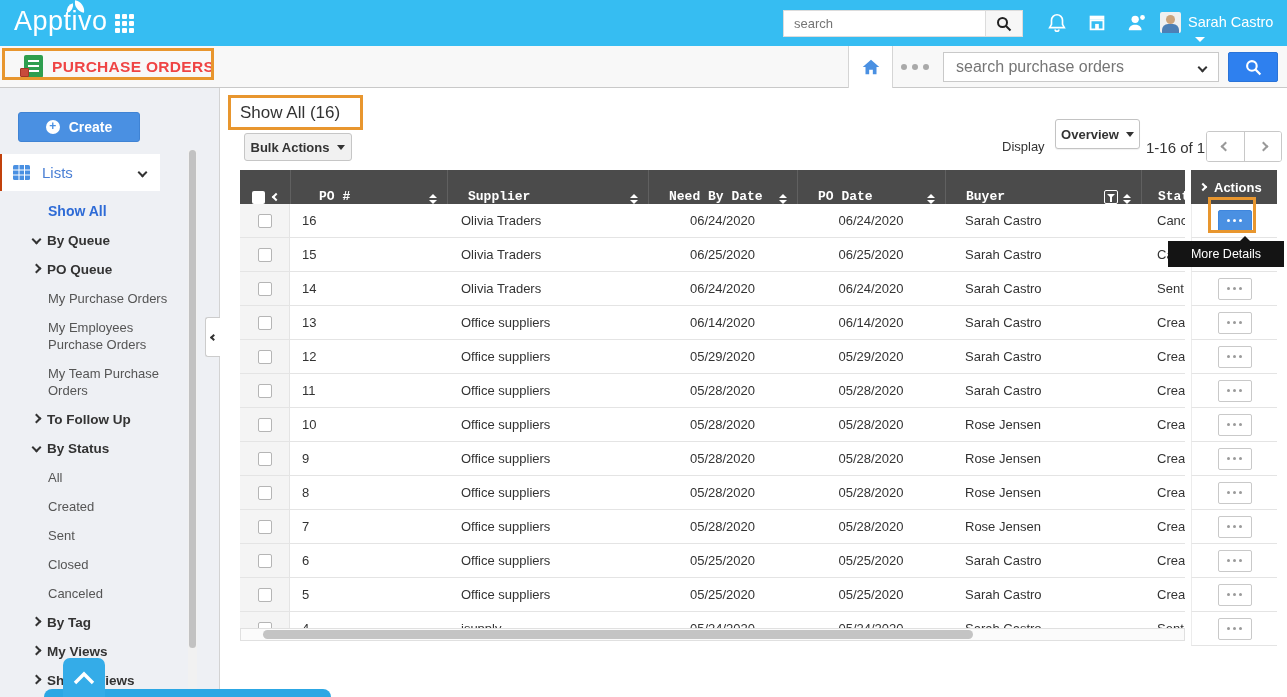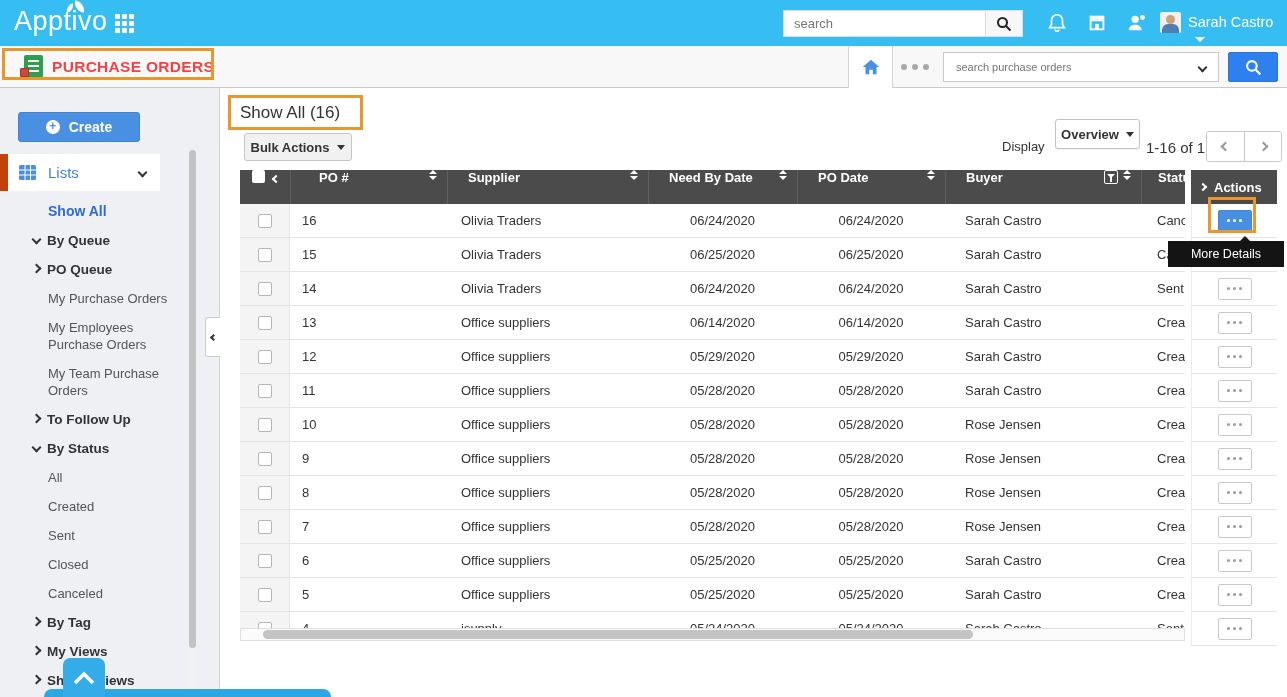--- a/index.html
+++ b/index.html
@@ -29,32 +29,32 @@
   .apptitle { position:absolute; left:24px; top:9px; display:flex; align-items:center; gap:9px; }
   .doc-ic { position:relative; width:19px; height:23px; background:#2e9e4f; border-radius:2px; }
   .doc-ic i { position:absolute; left:4px; width:11px; height:2px; background:#fff; }
   .doc-ic i:nth-child(1){top:5px;} .doc-ic i:nth-child(2){top:10px;} .doc-ic i:nth-child(3){top:15px;}
   .doc-ic b { position:absolute; left:-4px; top:13px; width:9px; height:9px; background:#c84b3b; border:1px solid #a53527; border-radius:1px; }
   .apptitle .txt { color:#ef4444; font-size:15.5px; font-weight:bold; letter-spacing:.3px; }
   .hometab { position:absolute; left:848px; top:0; width:45px; height:42px; background:#fff; border-left:1px solid #d5d5d5; border-right:1px solid #d5d5d5; display:flex; align-items:center; justify-content:center; cursor:pointer; }
   .appdots { position:absolute; left:901px; top:18px; display:flex; gap:5px; }
   .appdots i { width:6px; height:6px; border-radius:50%; background:#a9a9a9; }
   .posearch { position:absolute; left:943px; top:6px; width:276px; height:30px; border:1px solid #c9c9c9; background:#fff; display:flex; align-items:center; }
-  .posearch input { flex:1; border:none; outline:none; height:100%; padding:0 12px; font-size:11px; color:#555; font-family:inherit; }
+  .posearch input { flex:1; border:none; outline:none; height:100%; padding:0 12px; font-size:16px; color:#555; font-family:inherit; }
   .posearch .dd { width:32px; height:100%; display:flex; align-items:center; justify-content:center; cursor:pointer; }
   .chev { display:inline-block; width:7px; height:7px; border-right:2px solid #333; border-bottom:2px solid #333; transform:rotate(-45deg); }
   .chev.down { transform:rotate(45deg); }
   .chev.left { transform:rotate(135deg); }
   .posearch-btn { position:absolute; left:1228px; top:6px; width:50px; height:30px; background:#2e80ef; border:1px solid #2a73d8; border-radius:2px; display:flex; align-items:center; justify-content:center; cursor:pointer; }
 
   
   .sidebar { position:absolute; left:0; top:88px; width:220px; height:609px; background:#eef0f4; border-right:1px solid #d3d3d3; }
   .create-btn { position:absolute; left:18px; top:24px; width:122px; height:30px; background:#4a90e2; border:1px solid #3f83d4; border-radius:3px; color:#fff; font-weight:bold; font-size:14px; display:flex; align-items:center; justify-content:center; gap:9px; cursor:pointer; }
   .plus-circ { width:14px; height:14px; border-radius:50%; background:#fff; color:#4a90e2; font-size:12px; line-height:13px; text-align:center; font-weight:bold; }
-  .lists-row { position:absolute; left:0; top:66px; width:160px; height:37px; background:#fff; border-left:8px solid #c2410c; display:flex; align-items:center; cursor:pointer; }
+  .lists-row { position:absolute; left:0; top:66px; width:160px; height:37px; background:#fff; border-left:2px solid #c2410c; display:flex; align-items:center; cursor:pointer; }
   .lists-row .label { color:#4a7fd4; font-size:15px; margin-left:12px; }
   .lists-row .chev { margin-left:auto; margin-right:14px; border-color:#333; }
   .nav { position:absolute; left:0; top:108px; width:176px; }
   .nav-item { display:flex; align-items:flex-start; gap:7px; padding:7px 0 7px 33px; font-weight:bold; font-size:13.5px; color:#333; cursor:pointer; }
   .nav-item .chev { margin-top:3px; border-color:#333; flex:0 0 auto; }
   .nav-item.active { padding-left:48px; color:#2e6bd6; font-size:14px; }
   .nav-sub { padding:6px 4px 6px 48px; font-size:13px; color:#555; line-height:17px; cursor:pointer; }
   .sb-scroll { position:absolute; left:188px; top:62px; width:9px; bottom:0; background:#f1f1f1; }
   .sb-thumb { position:absolute; left:1px; top:0; width:7px; height:498px; background:#c2c2c2; border-radius:4px; }
   .collapse-tab { position:absolute; left:205px; top:317px; width:15px; height:40px; background:#fff; border:1px solid #ccc; border-right:none; border-radius:3px 0 0 3px; display:flex; align-items:center; justify-content:center; cursor:pointer; }
@@ -76,21 +76,21 @@
   .pager { position:absolute; left:986px; top:43px; display:flex; border:1px solid #c8c8c8; border-radius:3px; overflow:hidden; background:#fff; }
   .pager .pg { width:37px; height:29px; display:flex; align-items:center; justify-content:center; cursor:pointer; background:#fff; }
   .pager .pg + .pg { border-left:1px solid #c8c8c8; }
   .pager .chev { border-color:#999; }
 
   
   .tablewrap { position:absolute; left:20px; top:82px; width:1037px; height:471px; }
   .tscroll { position:absolute; left:0; top:0; width:945px; height:471px; overflow:hidden; }
   .tinner { width:1001px; }
   .thead { display:flex; height:34px; background:#4b4b4b; color:#fff; font-weight:bold; font-size:13px; }
-  .th { display:flex; align-items:flex-start; position:relative; border-left:1px solid #606060; }
+  .th { display:flex; align-items:flex-end; position:relative; border-left:1px solid #606060;font-family:Liberation Mono, monospace; }
   .th:first-child { border-left:none; }
   .c-cb{width:50px;} .c-po{width:157px;} .c-sup{width:201px;} .c-need{width:149px;} .c-pod{width:148px;} .c-buy{width:196px;} .c-st{width:100px;}
   .th .lbl { white-space:nowrap; }
   .th.c-po .lbl{margin-left:28px;} .th.c-sup .lbl{margin-left:20px;} .th.c-need .lbl{margin-left:20px;} .th.c-pod .lbl{margin-left:20px;} .th.c-buy .lbl{margin-left:20px;} .th.c-st .lbl{margin-left:16px;}
   .sort { margin-left:auto; margin-right:10px; display:flex; flex-direction:column; gap:2px; cursor:pointer; }
   .sort .up { width:0; height:0; border-left:4px solid transparent; border-right:4px solid transparent; border-bottom:4px solid #fff; }
   .sort .dn { width:0; height:0; border-left:4px solid transparent; border-right:4px solid transparent; border-top:4px solid #fff; }
   .filter-ic { margin-left:auto; margin-right:5px; width:14px; height:14px; border:1px solid #fff; border-radius:2px; position:relative; cursor:pointer; }
   .filter-ic i { position:absolute; left:2px; top:3px; width:0; height:0; border-left:4px solid transparent; border-right:4px solid transparent; border-top:4px solid #fff; }
   .filter-ic b { position:absolute; left:5px; top:6px; width:2px; height:5px; background:#fff; }

